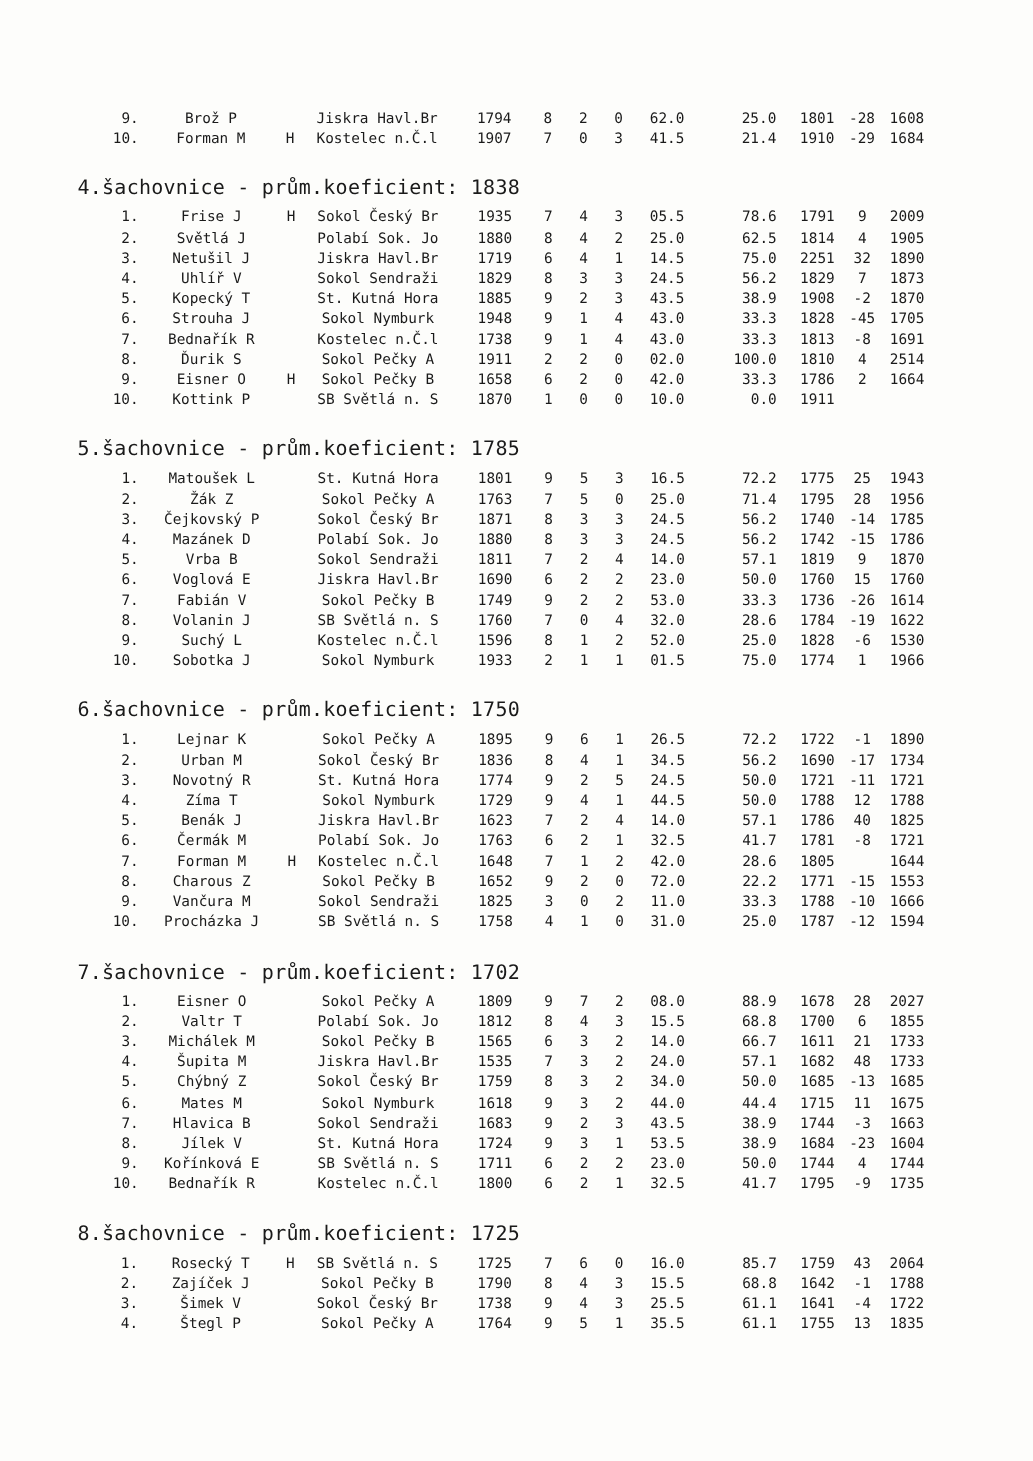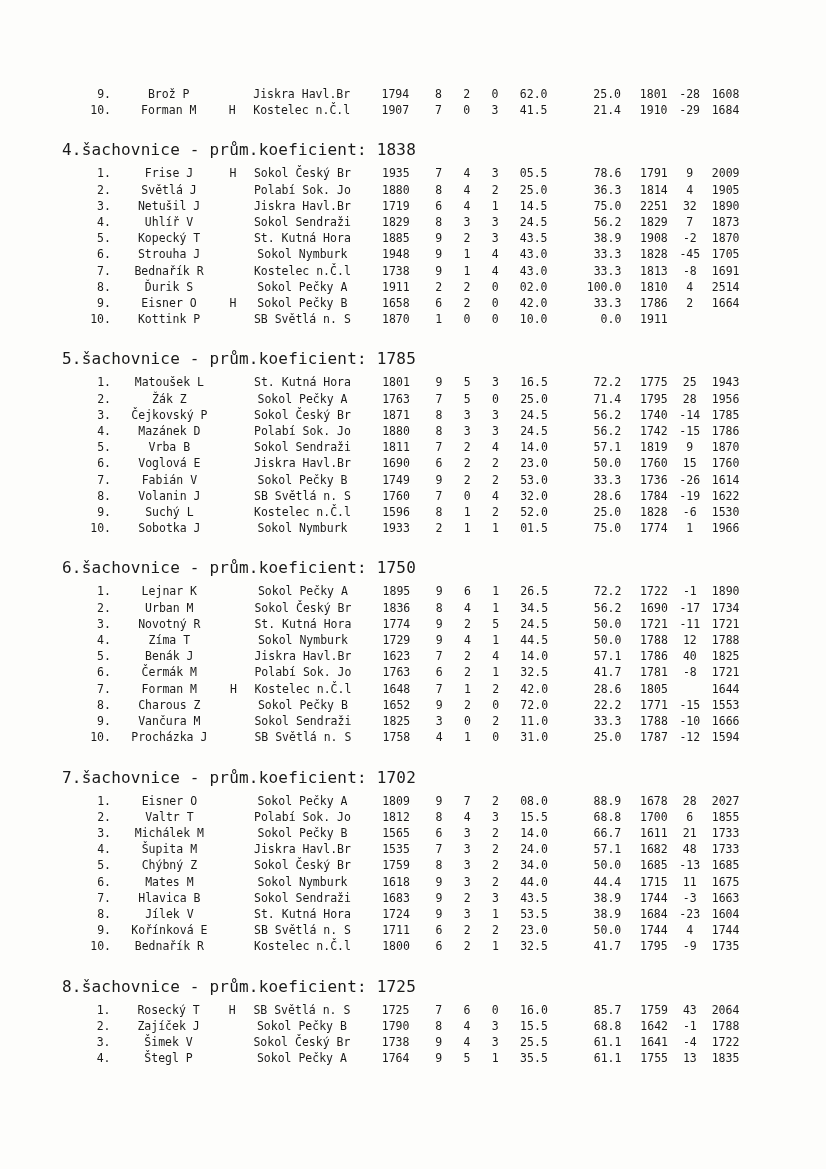--- a/index.html
+++ b/index.html
@@ -179,21 +179,21 @@
                 <td class="c-rank">2.</td>
                 <td class="c-name">Světlá J</td>
                 <td class="c-flag"></td>
                 <td class="c-club">Polabí Sok. Jo</td>
                 <td class="c-rating">1880</td>
                 <td class="c-games">8</td>
                 <td class="c-w">4</td>
                 <td class="c-d">2</td>
                 <td class="c-l">2</td>
                 <td class="c-pts">5.0</td>
-                <td class="c-pct">36.3</td>
+                <td class="c-pct">62.5</td>
                 <td class="c-perf">1814</td>
                 <td class="c-diff">4</td>
                 <td class="c-sum">1905</td>
               </tr>
               <tr>
                 <td class="c-rank">3.</td>
                 <td class="c-name">Netušil J</td>
                 <td class="c-flag"></td>
                 <td class="c-club">Jiskra Havl.Br</td>
                 <td class="c-rating">1719</td>

